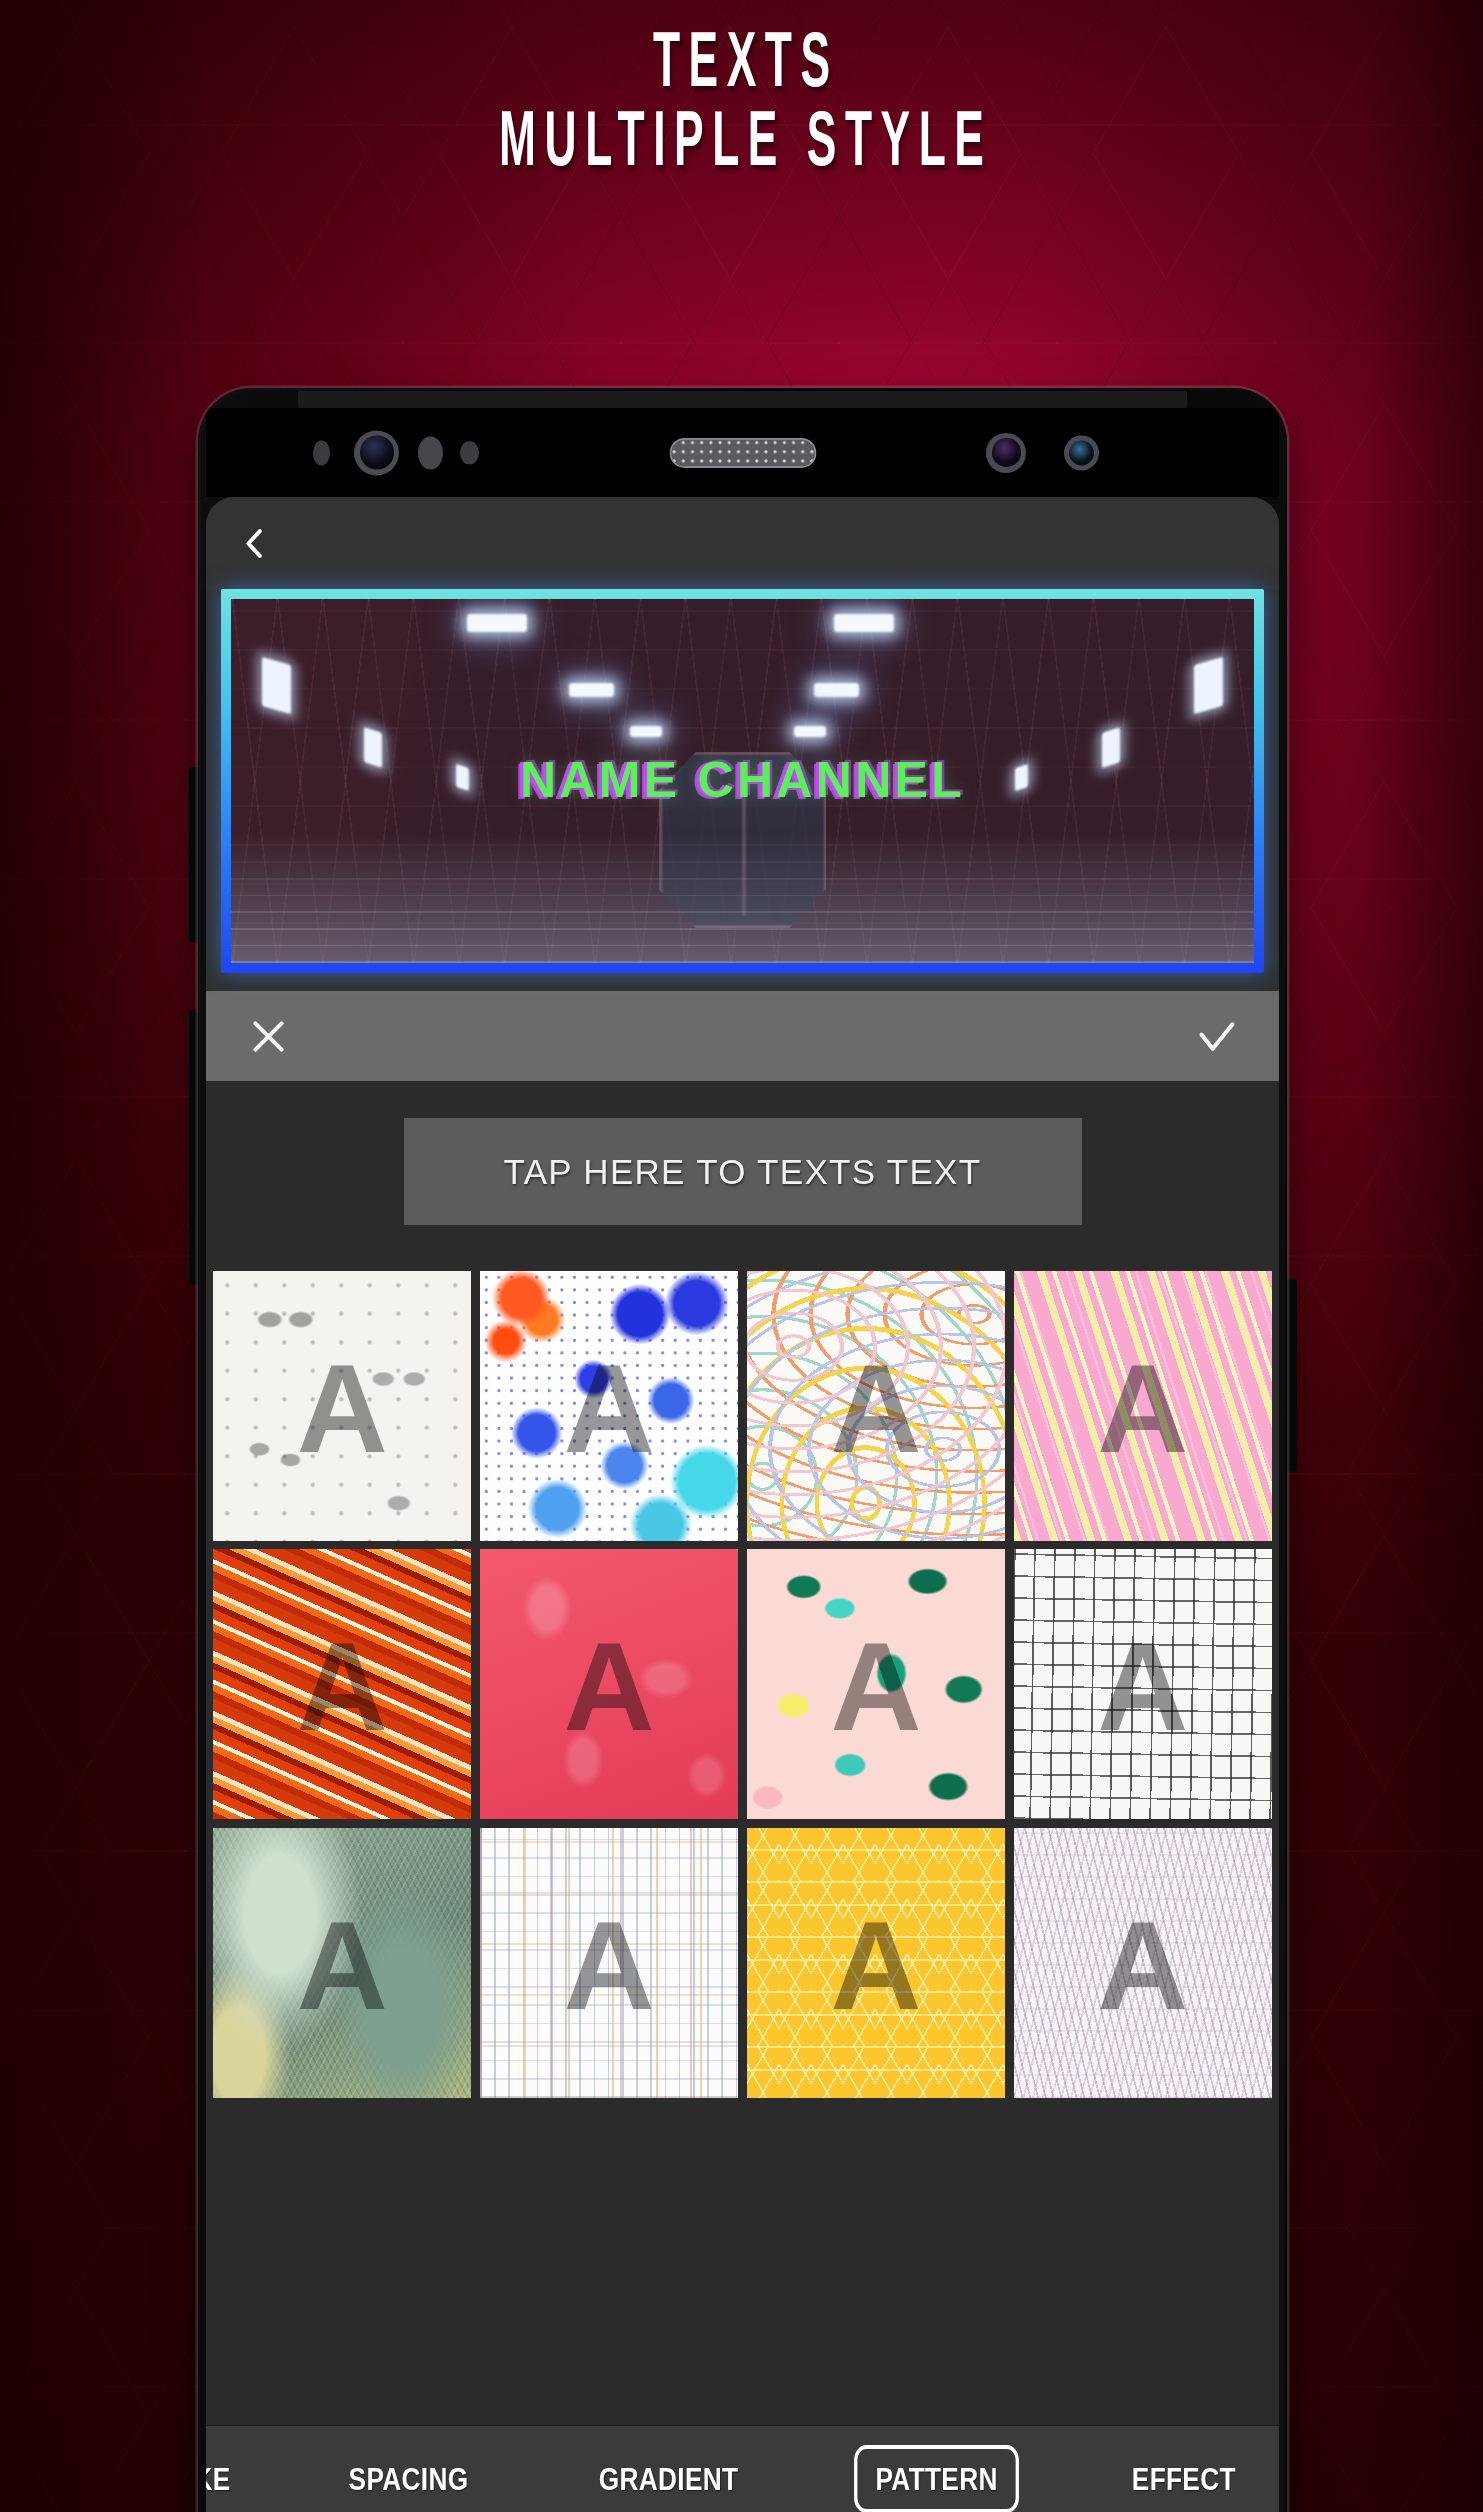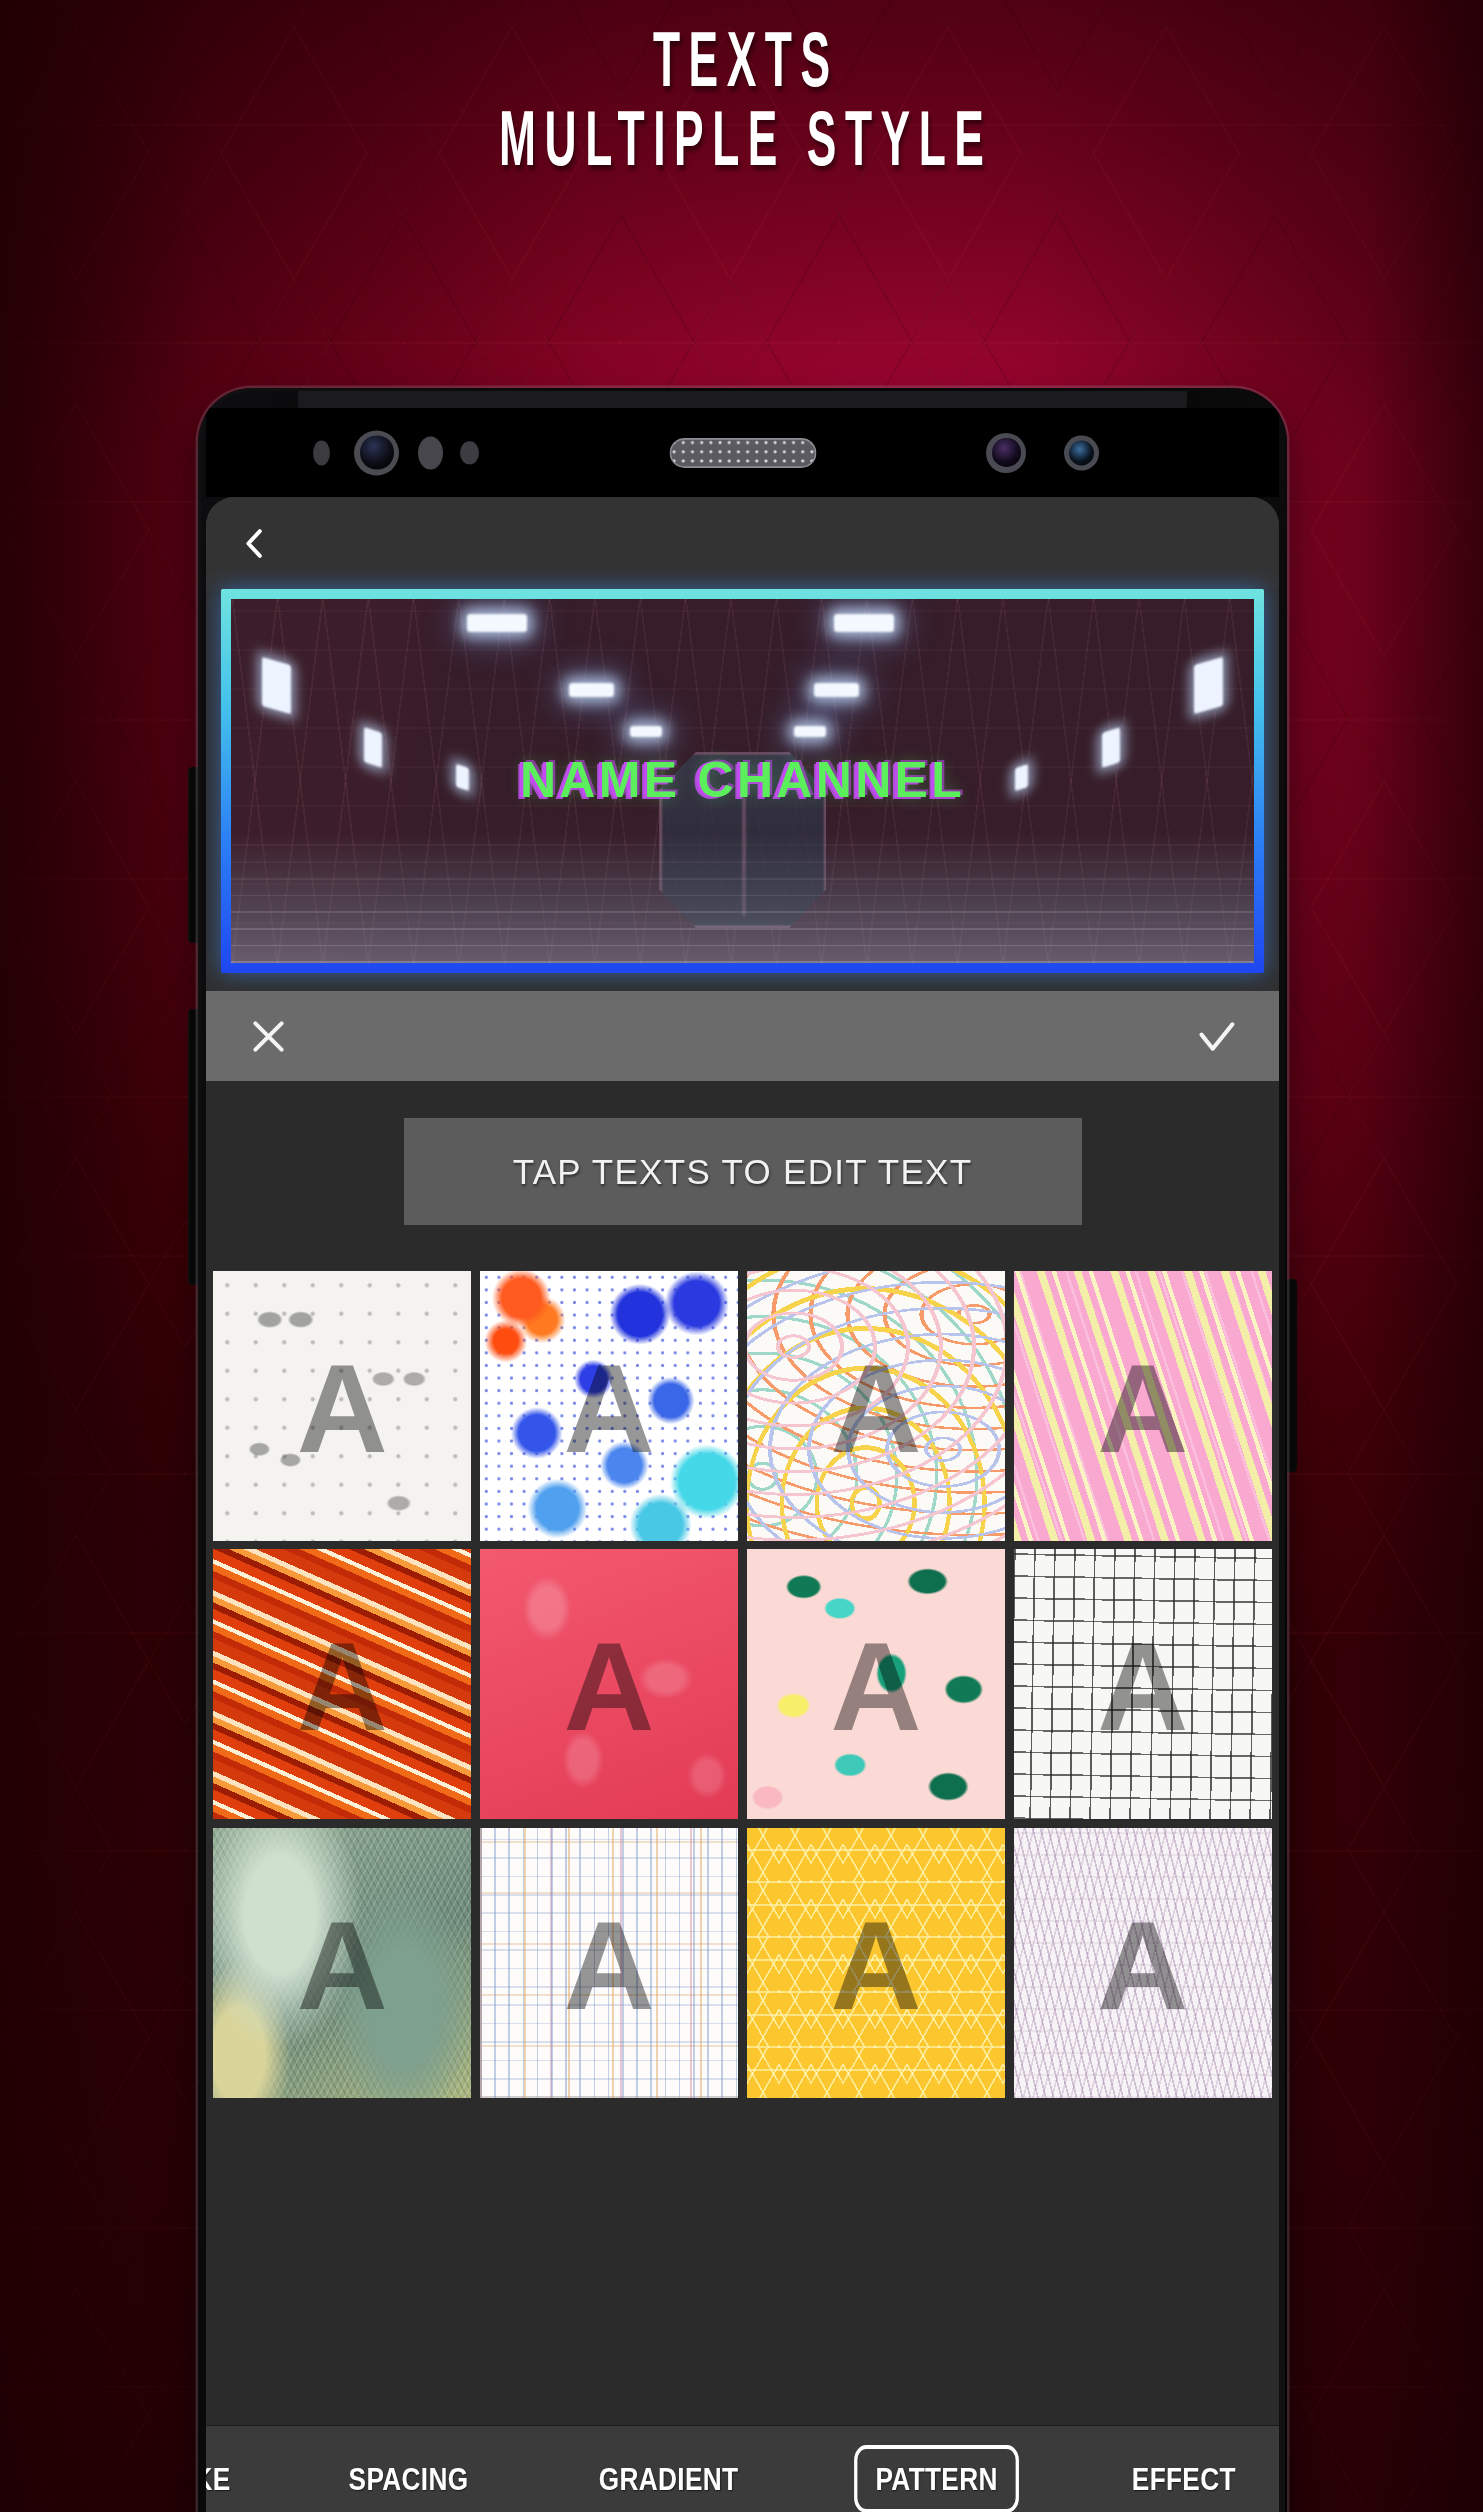--- a/index.html
+++ b/index.html
@@ -551,21 +551,21 @@
           <svg class="confirm-icon" viewBox="0 0 24 24" fill="none" stroke="#f4f4f4" stroke-width="2.2" stroke-linecap="round">
             <line x1="5" y1="5" x2="19" y2="19"></line>
             <line x1="19" y1="5" x2="5" y2="19"></line>
           </svg>
           <svg class="confirm-icon" viewBox="0 0 24 24" fill="none" stroke="#f4f4f4" stroke-width="2.2" stroke-linecap="round" stroke-linejoin="round">
             <polyline points="4 11 10 18.5 20.5 5.5"></polyline>
           </svg>
         </div>
 
         <div class="edit-area">
-          <button class="edit-btn">TAP TEXTS TO EDIT TEXT</button>
+          <button class="edit-btn">TAP HERE TO TEXTS TEXT</button>
         </div>
 
         <div class="pattern-grid">
 
           <div class="swatch">
             <div class="pat p-butterfly"></div>
             <div class="glyph">A</div>
           </div>
 
           <div class="swatch">

